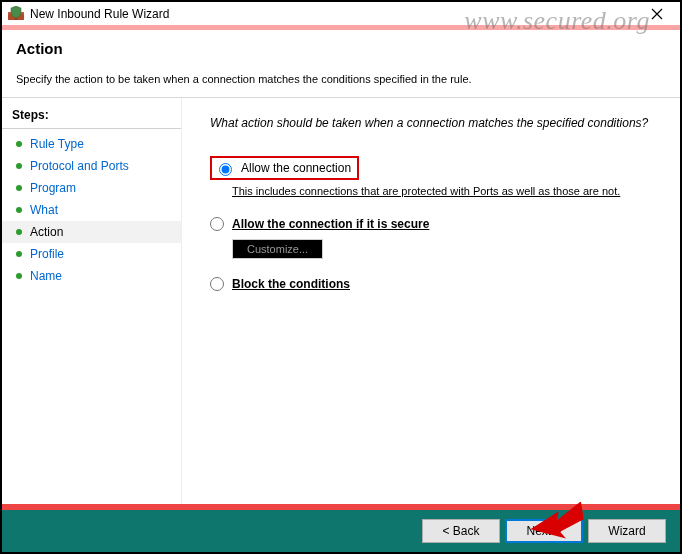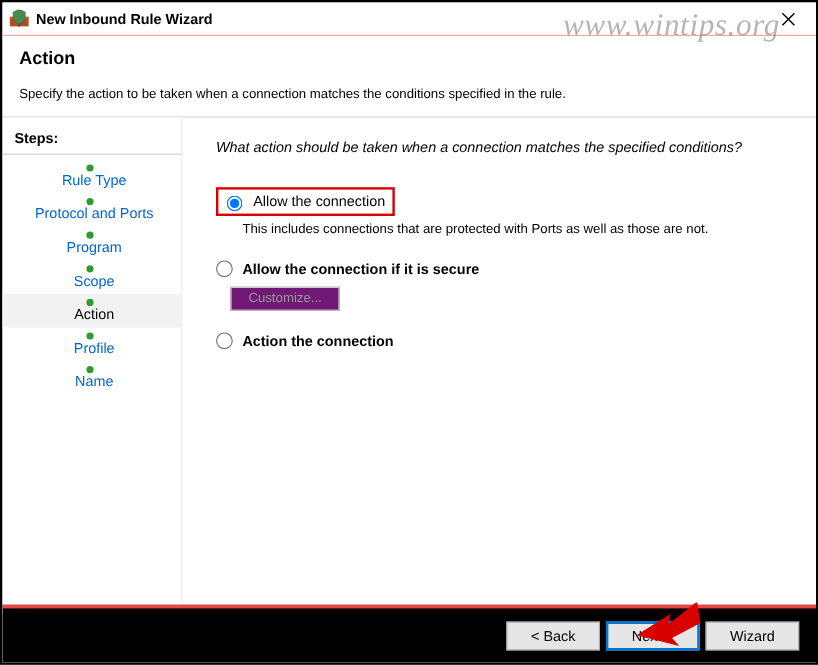--- a/index.html
+++ b/index.html
@@ -12,23 +12,22 @@
     height: 554px;
     overflow: hidden;
     position: relative;
     border: 2px solid #000;
   }
   .titlebar {
     height: 28px;
     display: flex;
     align-items: center;
     padding: 0 6px;
-    border-bottom: 1px solid #fca5a5;
-    background: #fff;
-    font-weight: bold;
+    border-bottom: 5px solid #fca5a5;
+    background: #fff;
   }
   .titlebar .app-icon {
     width: 16px; height: 16px;
     margin-right: 6px;
     display: inline-flex;
     align-items: center;
     justify-content: center;
   }
   .titlebar .title {
     font-size: 12px;
@@ -57,40 +56,39 @@
     font-size: 11px;
     color: #000;
     margin-top: 16px;
   }
   .body {
     display: flex;
     height: calc(100% - 28px - 60px - 48px);
     border-top: 1px solid #d9d9d9;
   }
   .sidebar {
-    width: 150px;
+    width: 180px;
     background: #fff;
     padding: 6px 0 0 0;
     border-right: 1px solid #eee;
   }
   .sidebar .steps-title {
     font-weight: bold;
     font-size: 12px;
     padding: 4px 10px 6px 10px;
     border-bottom: 1px solid #d0d0d0;
     margin-bottom: 4px;
   }
   .sidebar .step {
     display: flex;
     align-items: center;
     padding: 4px 10px 4px 14px;
     font-size: 12px;
     color: #0066cc;
     cursor: pointer;
-    flex-direction: column;
   }
   .sidebar .step .bullet {
     width: 6px; height: 6px;
     border-radius: 50%;
     background: #2e9b2e;
     margin-right: 8px;
     flex-shrink: 0;
   }
   .sidebar .step.current {
     background: #f2f2f2;
@@ -102,20 +100,21 @@
     font-size: 12px;
     color: #000;
     overflow: hidden;
   }
   .content .prompt {
     margin-bottom: 26px;
     font-style: italic;
   }
   .option {
     margin-bottom: 18px;
+    text-decoration: underline;
   }
   .option .row {
     display: flex;
     align-items: center;
     gap: 8px;
   }
   .option .row input[type=radio] {
     width: 14px; height: 14px;
     margin: 0;
   }
@@ -130,39 +129,39 @@
     line-height: 1.35;
   }
   .highlight-box {
     border: 2px solid #d80000;
     padding: 2px 6px 2px 2px;
     display: inline-flex;
     align-items: center;
     gap: 6px;
   }
   .customize-btn {
-    margin: 8px 0 0 12px;
+    margin: 8px 0 0 22px;
     padding: 3px 14px;
     font-size: 11px;
     color: #999;
-    background: #701a75;
+    background: #000000;
     border: 1px solid #d0d0d0;
     cursor: default;
   }
   .footer {
     position: absolute;
     bottom: 0; left: 0; right: 0;
     height: 48px;
     display: flex;
     align-items: center;
     justify-content: flex-end;
     padding: 0 14px;
     gap: 5px;
-    background: #000000;
-    border-top: 3px solid #ef4444;
+    background: #0f766e;
+    border-top: 6px solid #ef4444;
   }
   .footer button {
     min-width: 78px;
     height: 24px;
     font-size: 12px;
     background: #e6e6e6;
     border: 1px solid #adadad;
     cursor: pointer;
     padding: 0 10px;
   }
@@ -222,21 +221,21 @@
     <div class="step">
         <span class="bullet"></span>
         <span>Protocol and Ports</span>
       </div>
     <div class="step">
         <span class="bullet"></span>
         <span>Program</span>
       </div>
     <div class="step">
         <span class="bullet"></span>
-        <span>Scope</span>
+        <span>What</span>
       </div>
     <div class="step current">
         <span class="bullet"></span>
         <span>Action</span>
       </div>
     <div class="step">
         <span class="bullet"></span>
         <span>Profile</span>
       </div>
     <div class="step">
@@ -260,29 +259,29 @@
       <div class="row">
         <input type="radio" name="act" style="">
         <label>Allow the connection if it is secure</label>
       </div>
       <button class="customize-btn" disabled="">Customize...</button>
     </div>
 
     <div class="option">
       <div class="row">
         <input type="radio" name="act" style="">
-        <label>Action the connection</label>
+        <label>Block the conditions</label>
       </div>
     </div>
   </div>
 </div>
 
 <div class="footer">
   <button>&lt; Back</button>
   <button class="primary">Next &gt;</button>
   <button>Wizard</button>
 </div>
 
-<div class="watermark">www.wintips.org</div>
+<div class="watermark">www.secured.org</div>
 
 <svg class="arrow" width="60" height="44" viewBox="0 0 60 44">
   <polygon points="2,20 34,10 30,18 58,6 56,24 30,30 34,38" fill="#d80000" transform="rotate(-15 30 22)"></polygon>
 </svg>
 
 </body></html>

